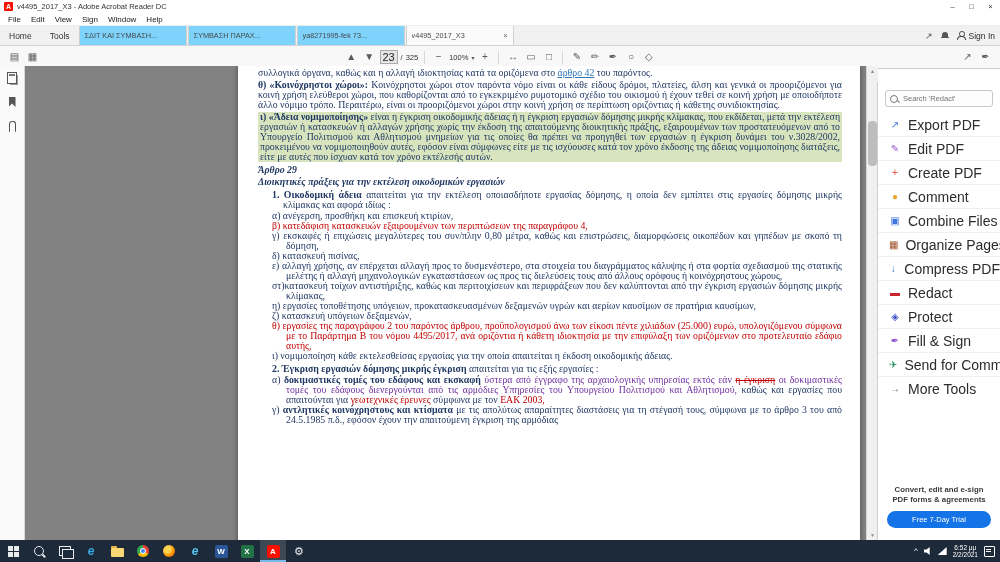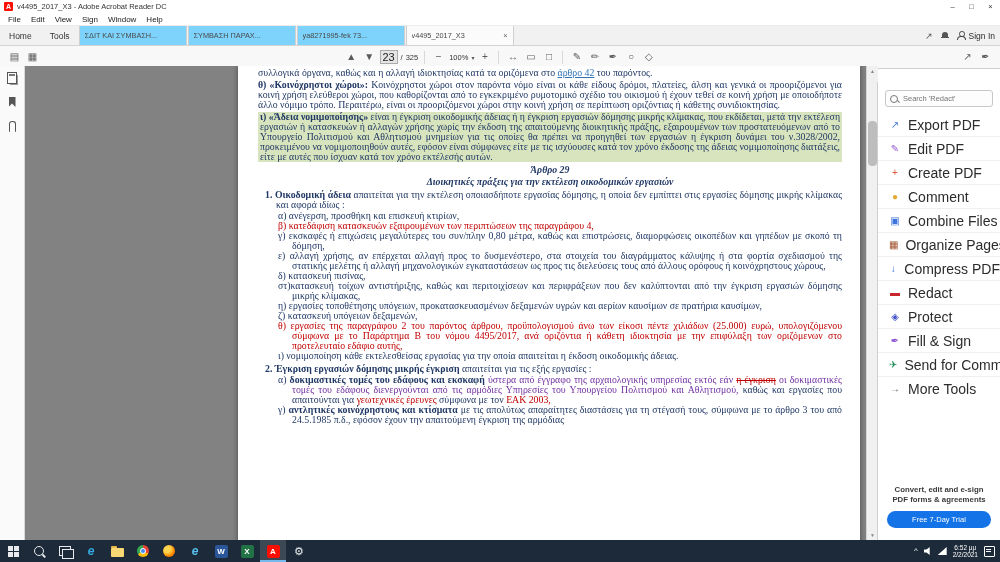--- a/index.html
+++ b/index.html
@@ -55,24 +55,24 @@
   .ri-clip{width:5px;height:10px;border:1px solid #555;border-radius:3px 3px 1px 1px;border-bottom:none}
 
   .viewport{position:absolute;left:25px;top:0;bottom:0;right:122px;background:#828282;overflow:hidden}
   .page{position:absolute;left:213px;top:0;width:622px;height:700px;background:#fff;box-shadow:0 0 5px rgba(0,0,0,.45)}
   .page-text{position:absolute;left:20px;right:18px;top:2px;font-family:"Liberation Serif",serif}
 
   .para{font-size:9.8px;line-height:10px;text-align:justify;color:#203864;margin:0}
   .para.body{margin-bottom:2px}
   .para.first{margin-bottom:2px}
   .para.highlight{background:#D7E4BE;margin-bottom:2px;padding:0 2px}
-  .para.center{text-align:center;font-weight:bold;font-style:italic;margin:2px 0}
+  .para.center{font-weight:bold;font-style:italic;margin:2px 0}
   .para.mt{margin-top:3px}
-  .para.num{margin:3px 0 1px 7px;padding-left:11px;text-indent:-11px}
-  .para.item{margin-left:20px;padding-left:14px;text-indent:-14px}
+  .para.num{margin:3px 0 1px 14px;padding-left:11px;text-indent:-11px}
+  .para.item{margin-left:14px;padding-left:14px;text-indent:-14px}
   .lbl{color:#203864}
   .s-n{color:#203864}
   .s-nb{color:#203864;font-weight:bold}
   .s-r,.lbl.s-r{color:#C00000}
   .s-p{color:#7030A0}
   .s-ps{color:#C00000;text-decoration:line-through}
   .s-link{color:#2E74B5;text-decoration:underline}
 
   .vscroll{position:absolute;right:0;top:0;bottom:0;width:11px;background:#f0f0f0;border-left:1px solid #d5d5d5}
   .sb-arrow{display:block;width:11px;height:10px;font-size:5px;color:#888;text-align:center;line-height:10px}
@@ -229,22 +229,22 @@
         <div class="page-text" id="page-text">
             <div class="para body first"><span class="s-n">συλλογικά όργανα, καθώς και η αλλαγή ιδιοκτησίας κατά τα οριζόμενα στο </span><span class="s-link">άρθρο 42</span><span class="s-n"> του παρόντος.</span></div>
             <div class="para body"><span class="s-nb">θ) «Κοινόχρηστοι χώροι»:</span><span class="s-n"> Κοινόχρηστοι χώροι στον παρόντα νόμο είναι οι κάθε είδους δρόμοι, πλατείες, άλση και γενικά οι προοριζόμενοι για κοινή χρήση ελεύθεροι χώροι, που καθορίζονται από το εγκεκριμένο ρυμοτομικό σχέδιο του οικισμού ή έχουν τεθεί σε κοινή χρήση με οποιοδήποτε άλλο νόμιμο τρόπο. Περαιτέρω, είναι οι προοριζόμενοι χώροι στην κοινή χρήση σε περίπτωση οριζόντιας ή κάθετης συνιδιοκτησίας.</span></div>
             <div class="para body highlight"><span class="s-nb">ι) «Άδεια νομιμοποίησης»</span><span class="s-n"> είναι η έγκριση οικοδομικής άδειας ή η έγκριση εργασιών δόμησης μικρής κλίμακας, που εκδίδεται, μετά την εκτέλεση εργασιών ή κατασκευών ή αλλαγών χρήσης χωρίς την έκδοση της απαιτούμενης διοικητικής πράξης, εξαιρουμένων των προστατευόμενων από το Υπουργείο Πολιτισμού και Αθλητισμού μνημείων για τις οποίες θα πρέπει να προηγηθεί των εργασιών η έγκριση δυνάμει του ν.3028/2002, προκειμένου να νομιμοποιηθούν αυτές, εφόσον είναι σύμφωνες είτε με τις ισχύουσες κατά τον χρόνο έκδοσης της άδειας νομιμοποίησης διατάξεις, είτε με αυτές που ίσχυαν κατά τον χρόνο εκτέλεσής αυτών.</span></div>
             <div class="para center mt"><span class="s-nb">Άρθρο 29</span></div>
             <div class="para center"><span class="s-nb">Διοικητικές πράξεις για την εκτέλεση οικοδομικών εργασιών</span></div>
             <div class="para num"><span class="lbl s-nb">1. </span><span class="s-nb">Οικοδομική άδεια</span><span class="s-n"> απαιτείται για την εκτέλεση οποιασδήποτε εργασίας δόμησης, η οποία δεν εμπίπτει στις εργασίες δόμησης μικρής κλίμακας και αφορά ιδίως :</span></div>
             <div class="para item"><span class="lbl">α) </span><span class="s-n">ανέγερση, προσθήκη και επισκευή κτιρίων,</span></div>
             <div class="para item"><span class="lbl s-r">β) </span><span class="s-r">κατεδάφιση κατασκευών εξαιρουμένων των περιπτώσεων της παραγράφου 4,</span></div>
             <div class="para item"><span class="lbl">γ) </span><span class="s-n">εκσκαφές ή επιχώσεις μεγαλύτερες του συν/πλην 0,80 μέτρα, καθώς και επιστρώσεις, διαμορφώσεις οικοπέδων και γηπέδων με σκοπό τη δόμηση,</span></div>
+            <div class="para item"><span class="lbl">δ) </span><span class="s-n">κατασκευή πισίνας,</span></div>
             <div class="para item"><span class="lbl">ε) </span><span class="s-n">αλλαγή χρήσης, αν επέρχεται αλλαγή προς το δυσμενέστερο, στα στοιχεία του διαγράμματος κάλυψης ή στα φορτία σχεδιασμού της στατικής μελέτης ή αλλαγή μηχανολογικών εγκαταστάσεων ως προς τις διελεύσεις τους από άλλους ορόφους ή κοινόχρηστους χώρους,</span></div>
-            <div class="para item"><span class="lbl">δ) </span><span class="s-n">κατασκευή πισίνας,</span></div>
             <div class="para item"><span class="lbl">στ)</span><span class="s-n">κατασκευή τοίχων αντιστήριξης, καθώς και περιτοιχίσεων και περιφράξεων που δεν καλύπτονται από την έγκριση εργασιών δόμησης μικρής κλίμακας,</span></div>
             <div class="para item"><span class="lbl">η) </span><span class="s-n">εργασίες τοποθέτησης υπόγειων, προκατασκευασμένων δεξαμενών υγρών και αερίων καυσίμων σε πρατήρια καυσίμων,</span></div>
             <div class="para item"><span class="lbl">ζ) </span><span class="s-n">κατασκευή υπόγειων δεξαμενών,</span></div>
             <div class="para item"><span class="lbl s-r">θ) </span><span class="s-r">εργασίες της παραγράφου 2 του παρόντος άρθρου, προϋπολογισμού άνω των είκοσι πέντε χιλιάδων (25.000) ευρώ, υπολογιζόμενου σύμφωνα με το Παράρτημα Β του νόμου 4495/2017, ανά οριζόντια ή κάθετη ιδιοκτησία με την επιφύλαξη των οριζόμενων στο προτελευταίο εδάφιο αυτής,</span></div>
             <div class="para item"><span class="lbl">ι) </span><span class="s-n">νομιμοποίηση κάθε εκτελεσθείσας εργασίας για την οποία απαιτείται η έκδοση οικοδομικής άδειας.</span></div>
             <div class="para num"><span class="lbl s-nb">2. </span><span class="s-nb">Έγκριση εργασιών δόμησης μικρής έγκριση</span><span class="s-n"> απαιτείται για τις εξής εργασίες :</span></div>
             <div class="para item"><span class="lbl">α) </span><span class="s-nb">δοκιμαστικές τομές του εδάφους και εκσκαφή </span><span class="s-p">ύστερα από έγγραφο της αρχαιολογικής υπηρεσίας εκτός εάν </span><span class="s-ps">η έγκριση</span><span class="s-p"> οι δοκιμαστικές τομές του εδάφους διενεργούνται από τις αρμόδιες Υπηρεσίες του Υπουργείου Πολιτισμού και Αθλητισμού,</span><span class="s-n"> καθώς και εργασίες που απαιτούνται για </span><span class="s-r">γεωτεχνικές έρευνες</span><span class="s-n"> σύμφωνα με τον </span><span class="s-r">ΕΑΚ 2003,</span></div>
             <div class="para item"><span class="lbl">γ) </span><span class="s-nb">αντλητικές κοινόχρηστους και κτίσματα</span><span class="s-n"> με τις απολύτως απαραίτητες διαστάσεις για τη στέγασή τους, σύμφωνα με το άρθρο 3 του από 24.5.1985 π.δ., εφόσον έχουν την απαιτούμενη έγκριση της αρμόδιας</span></div>
           </div>
       </div>

